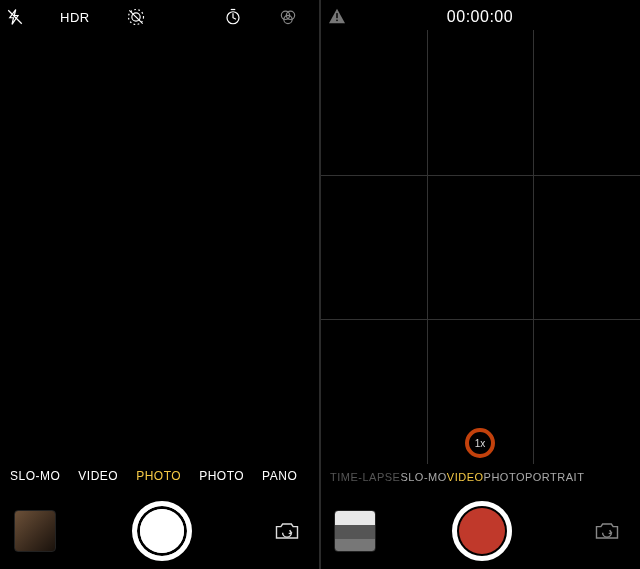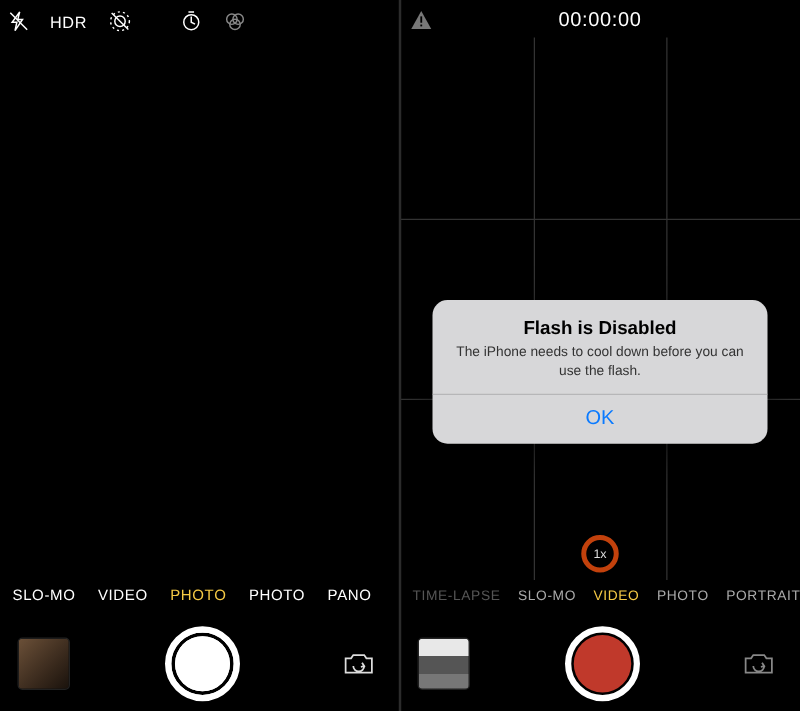--- a/index.html
+++ b/index.html
@@ -26,21 +26,21 @@
   }
 
   
   .topbar {
     height: 34px;
     display: flex;
     align-items: center;
     color: #fff;
     font-size: 13px;
   }
-  .left .topbar { padding: 0 6px; gap: 16px; text-align: right; }
+  .left .topbar { padding: 0 6px; gap: 36px; text-align: right; }
   .left .topbar .spacer { flex: 0 0 auto; width: 6px; }
   .right .topbar { justify-content: center; position: relative; }
   .right .topbar .warn {
     position: absolute; left: 8px; top: 8px;
   }
   .hdr-label { font-weight: 500; letter-spacing: .5px; }
   .recording-time { font-variant-numeric: tabular-nums; letter-spacing: .5px; font-size: 16px; }
 
   
   .viewfinder {
@@ -78,21 +78,21 @@
     display:flex;
     align-items:flex-start;
     gap: 18px;
     padding: 0 10px;
     color: #fff;
     font-size: 12px;
     letter-spacing: .5px;
     white-space: nowrap;
     overflow: hidden;
   }
-  .right .modes { gap: 14px; color:#aaa; font-size:11px; bottom: 68px; }
+  .right .modes { gap: 0; color:#aaa; font-size:11px; bottom: 68px; }
   .modes span { cursor: pointer; }
   .modes .sel { color: #f5c945; }
   .modes .dim { color: #555; }
 
   
   .controls {
     position:absolute;
     left:0; right:0; bottom:6px;
     height:64px;
     display:flex;
@@ -226,28 +226,20 @@
     <span class="recording-time">00:00:00</span>
   </div>
 
   <div class="viewfinder">
     <div class="grid-line gv1"></div>
     <div class="grid-line gv2"></div>
     <div class="grid-line gh1"></div>
     <div class="grid-line gh2"></div>
     <div class="zoom">1x</div>
 
-    <div class="alert">
-      <div class="alert-body">
-        <div class="alert-title">Flash is Disabled</div>
-        <div class="alert-msg">The iPhone needs to cool down before you can use the flash.</div>
-      </div>
-      <div class="alert-sep"></div>
-      <div class="alert-ok">OK</div>
-    </div>
   </div>
 
   <div class="modes">
     <span class="dim">TIME-LAPSE</span>
     <span>SLO-MO</span>
     <span class="sel">VIDEO</span>
     <span>PHOTO</span>
     <span>PORTRAIT</span>
   </div>
 

